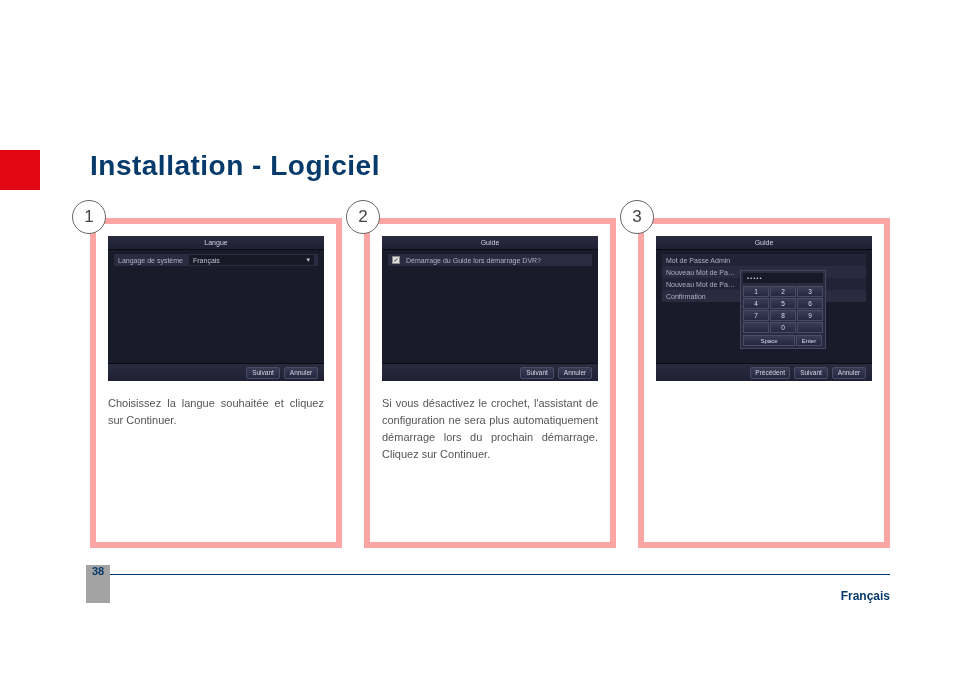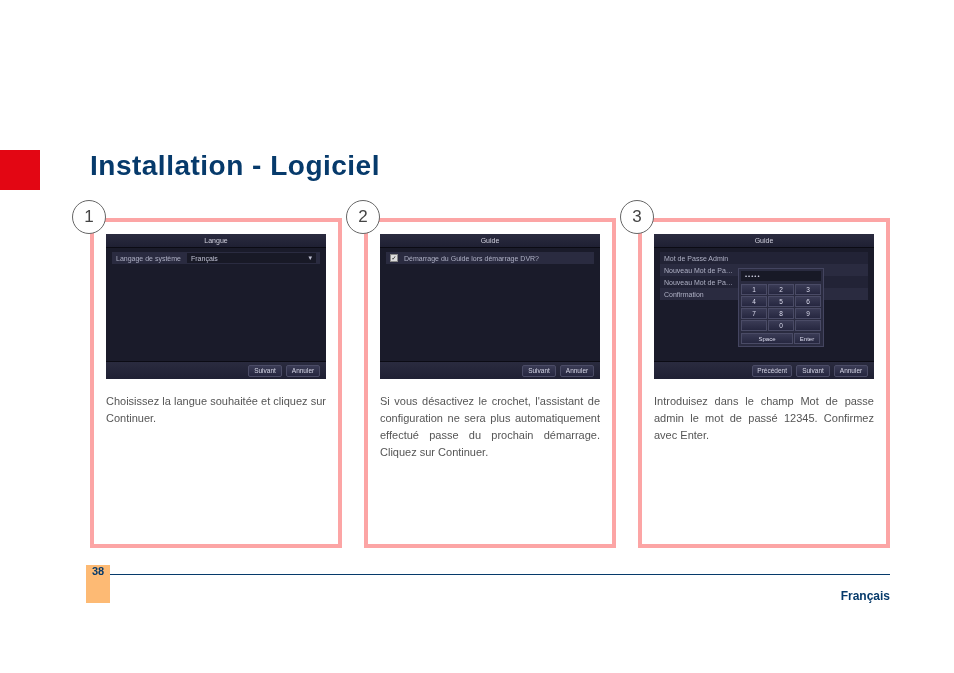--- a/index.html
+++ b/index.html
@@ -50,21 +50,21 @@
     border-radius: 50%;
     background: #fff;
     display: flex;
     align-items: center;
     justify-content: center;
     font-size: 17px;
     color: #444;
     z-index: 2;
   }
   .step-box {
-    border: 4px solid #fca5a5;
+    border: 6px solid #fca5a5;
     height: 330px;
     padding: 12px 12px 14px 12px;
     display: flex;
     flex-direction: column;
     position: relative;
   }
   .caption {
     margin-top: 14px;
     font-size: 11px;
     line-height: 1.55;
@@ -226,21 +226,21 @@
     display: flex;
     justify-content: space-between;
     padding-top: 4px;
   }
   .page-num {
     color: #063a6b;
     font-weight: 700;
     font-size: 11px;
     margin-left: -4px;
     margin-top: -14px;
-    background: #fdba74;
+    background: #a3a3a3;
     padding: 0 6px;
   }
   .lang {
     color: #063a6b;
     font-weight: 700;
     font-size: 12px;
     margin-top: 10px;
   }
 </style>
 </head>
@@ -285,21 +285,21 @@
             <div class="dvr-row">
               <span class="dvr-check">✓</span>
               <span class="dvr-label">Démarrage du Guide lors démarrage DVR?</span>
             </div>
           </div>
           <div class="dvr-bottombar">
             <div class="dvr-btn">Suivant</div>
             <div class="dvr-btn">Annuler</div>
           </div>
         </div>
-        <div class="caption">Si vous désactivez le crochet, l'assistant de configuration ne sera plus automatiquement effectué passe du prochain démarrage. Cliquez sur Continuer.</div>
+        <div class="caption">Si vous désactivez le crochet, l'assistant de configuration ne sera plus automatiquement démarrage lors du prochain démarrage. Cliquez sur Continuer.</div>
       </div>
     </div>
 
     <div class="step">
       <div class="step-num">3</div>
       <div class="step-box">
         <div class="dvr">
           <div class="dvr-titlebar">Guide</div>
           <div class="dvr-body">
             <div class="pw-rows">
@@ -337,21 +337,20 @@
                 <div class="key">Enter</div>
               </div>
             </div>
           </div>
           <div class="dvr-bottombar">
             <div class="dvr-btn">Précédent</div>
             <div class="dvr-btn">Suivant</div>
             <div class="dvr-btn">Annuler</div>
           </div>
         </div>
-        <div class="caption">Introduisez dans le champ Mot de passe admin le mot de passé 12345. Confirmez avec Enter.</div>
       </div>
     </div>
 
   </div>
 </div>
 
 <div class="footer">
   <span class="page-num">38</span>
   <span class="lang">Français</span>
 </div>

